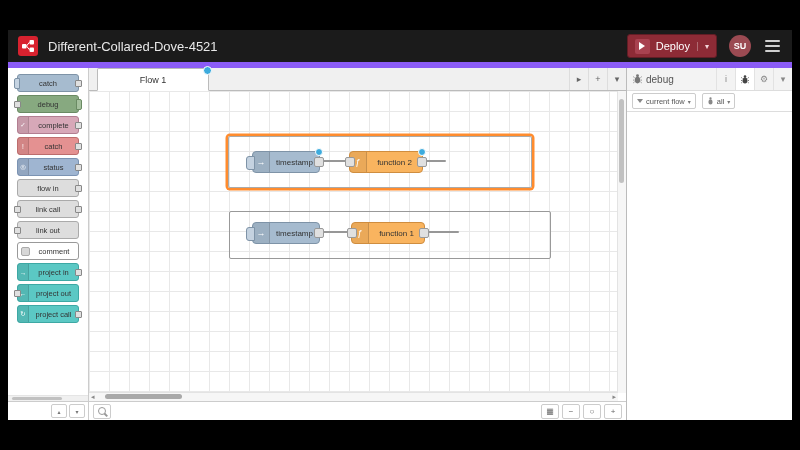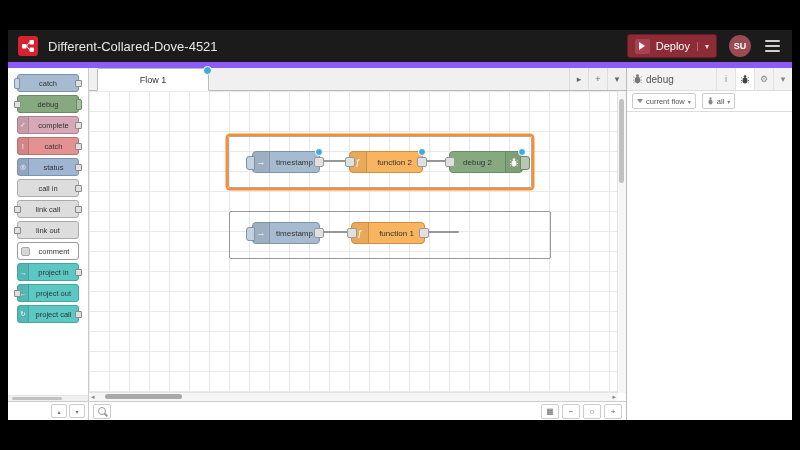--- a/index.html
+++ b/index.html
@@ -210,21 +210,21 @@
 
         <div class="p-item n-status">
           <span class="ic-l">
               <span>◎</span>
             </span>
           <span class="p-label">status</span>
           <span class="port port-r"></span>
         </div>
 
         <div class="p-item n-link">
-          <span class="p-label">call in</span>
+          <span class="p-label">flow in</span>
           <span class="port port-r"></span>
         </div>
 
         <div class="p-item n-link">
           <span class="port port-l"></span>
           <span class="p-label">link call</span>
           <span class="port port-r"></span>
         </div>
 
         <div class="p-item n-link">
@@ -303,33 +303,20 @@
         <div class="fnode fn-function" style="left:260px;top:60px;width:72px">
           <span class="fport fport-l"></span>
           <span class="fic fic-l">
               <span>ƒ</span>
             </span>
           <span class="flabel">function 2</span>
           <span class="fport fport-r"></span>
           <span class="ndot"></span>
         </div>
 
-        <div class="fnode fn-debug" style="left:360px;top:60px;width:72px">
-          <span class="fport fport-l"></span>
-          <span class="flabel">debug 2</span>
-          <span class="fic fic-r">
-            <svg width="8" height="9" viewBox="0 0 8 9">
-                <ellipse cx="4" cy="5.5" rx="2.4" ry="3" fill="#fff"></ellipse>
-                <circle cx="4" cy="1.6" r="1.3" fill="#fff"></circle>
-                <path d="M1.4 3.4 L.2 2.4 M1.2 5.5 L0 5.5 M1.4 7 L.2 8 M6.6 3.4 L7.8 2.4 M6.8 5.5 L8 5.5 M6.6 7 L7.8 8" stroke="#fff" stroke-width=".7"></path>
-              </svg>
-          </span>
-          <span class="dbg-btn"></span>
-          <span class="ndot"></span>
-        </div>
 
         <div class="group" style="left:140px;top:120px;width:320px;height:46px"></div>
         <div class="wire" style="left:233px;top:140px;width:26px"></div>
         <div class="wire" style="left:338px;top:140px;width:32px"></div>
 
         <div class="fnode fn-inject" style="left:163px;top:131px;width:66px">
           <span class="inj-btn"></span>
           <span class="fic fic-l">
               <span>→</span>
             </span>

